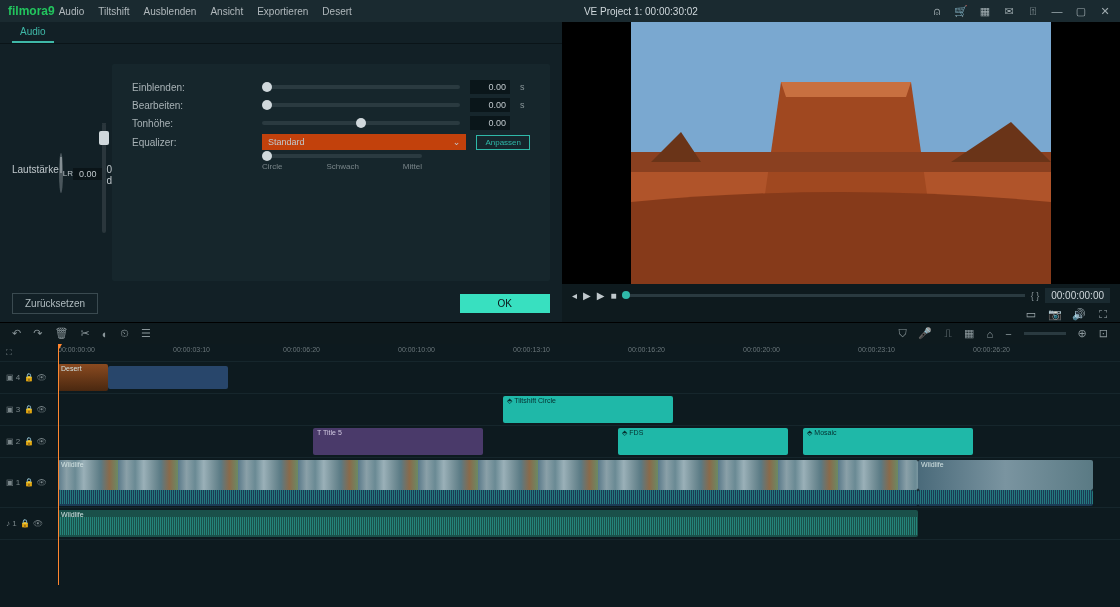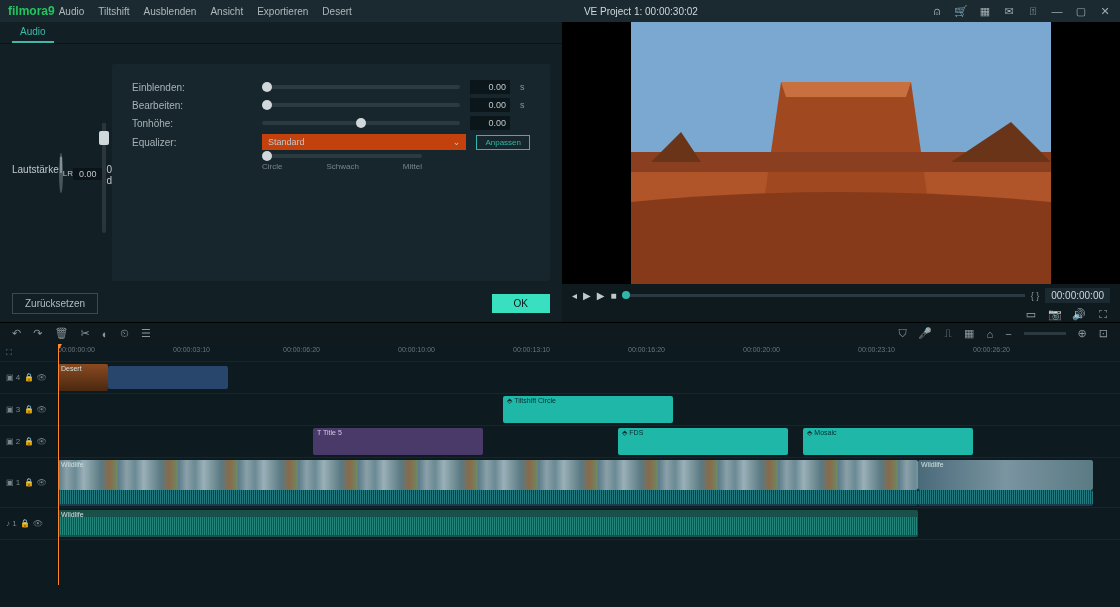--- a/index.html
+++ b/index.html
@@ -34,21 +34,21 @@
 .hslider-thumb { position:absolute; width:10px; height:10px; background:#d0d8dc; border-radius:50%; top:-3px; left:0;}
 .hslider-thumb.mid { left:50%; transform:translateX(-50%);}
 .num-box { width:40px; background:#0a161a; padding:2px 4px; text-align:right; font-size:9px;}
 .unit { width:10px; font-size:9px; color:#8a969a;}
 .select-box { flex:1; background:#c2410c; padding:3px 6px; font-size:9px; display:flex; justify-content:space-between; align-items:center; cursor:pointer;}
 .btn-sm { background:transparent; border:1px solid #2fb8a8; color:#2fb8a8; font-size:8px; padding:2px 8px; cursor:pointer;}
 .checkbox { width:11px; height:11px; background:#2fb8a8; display:inline-flex; align-items:center; justify-content:center; color:#0a1418; font-size:8px;}
 .noise-labels { display:flex; justify-content:space-between; width:160px; font-size:8px; color:#7a868a; margin-left:130px;}
 .bottom-bar { display:flex; justify-content:space-between; padding:8px 12px; align-items:center; background:#122026;}
 .btn-outline { border:1px solid #3a4a50; background:transparent; color:#b0bcC0; font-size:10px; padding:4px 12px; cursor:pointer;}
-.btn-primary { background:#38e0c0; color:#0a1418; border:none; font-size:10px; padding:4px 22px; cursor:pointer;}
+.btn-primary { background:#38e0c0; color:#0a1418; border:none; font-size:10px; padding:4px 38px; cursor:pointer;}
 .preview { flex:1; background:#000; display:flex; flex-direction:column;}
 .preview-img { flex:1; display:flex; align-items:center; justify-content:center; }
 .preview-img svg { width:420px; height:262px;}
 .player { height:28px; background:#0e1a1e; display:flex; align-items:center; padding:0 10px; gap:6px;}
 .playbtn { color:#c0c8cc; font-size:10px; cursor:pointer;}
 .scrubber { flex:1; height:3px; background:#2a3a40; position:relative;}
 .scrub-dot { position:absolute; left:0; top:-3px; width:8px; height:8px; background:#2fb8a8; border-radius:50%;}
 .time-box { background:#1a2a30; padding:2px 6px; font-size:10px; color:#d0d8dc;}
 .preview-bottom { height:18px; background:#0e1a1e; display:flex; justify-content:flex-end; align-items:center; gap:10px; padding:0 10px; font-size:10px;}
 .toolbar { height:22px; background:#0e1a1e; display:flex; align-items:center; justify-content:space-between; padding:0 12px; border-top:1px solid #000;}

